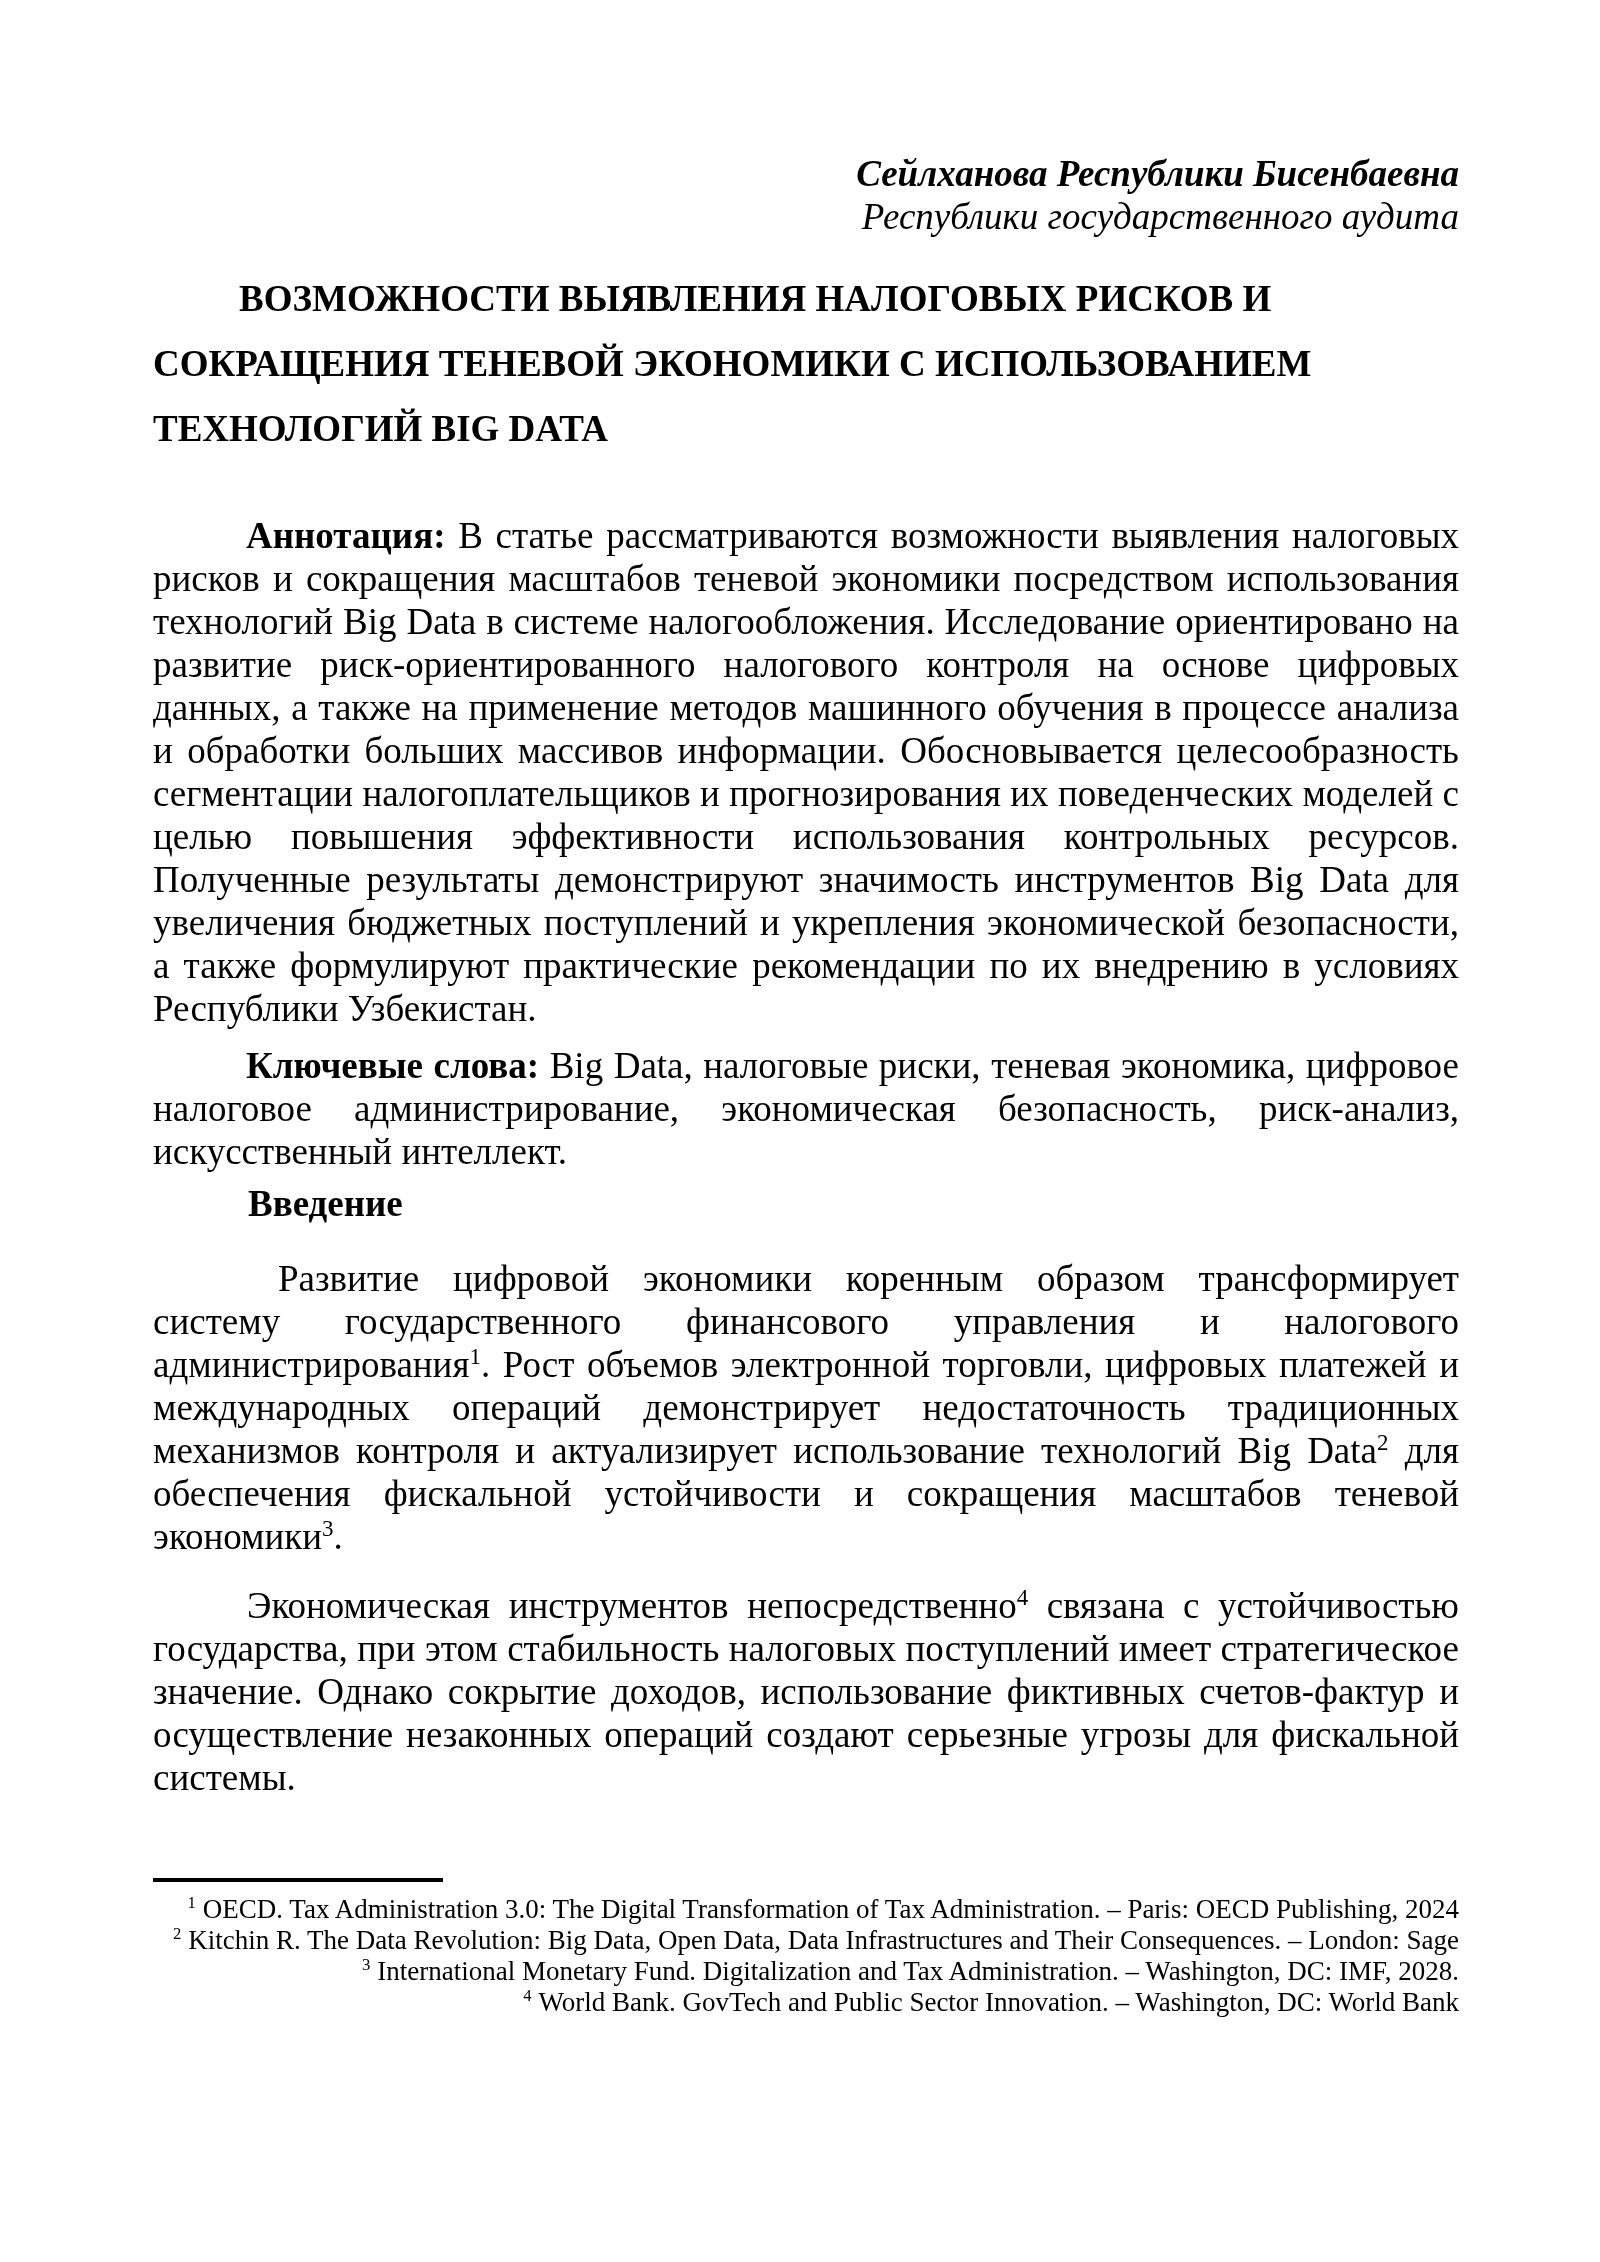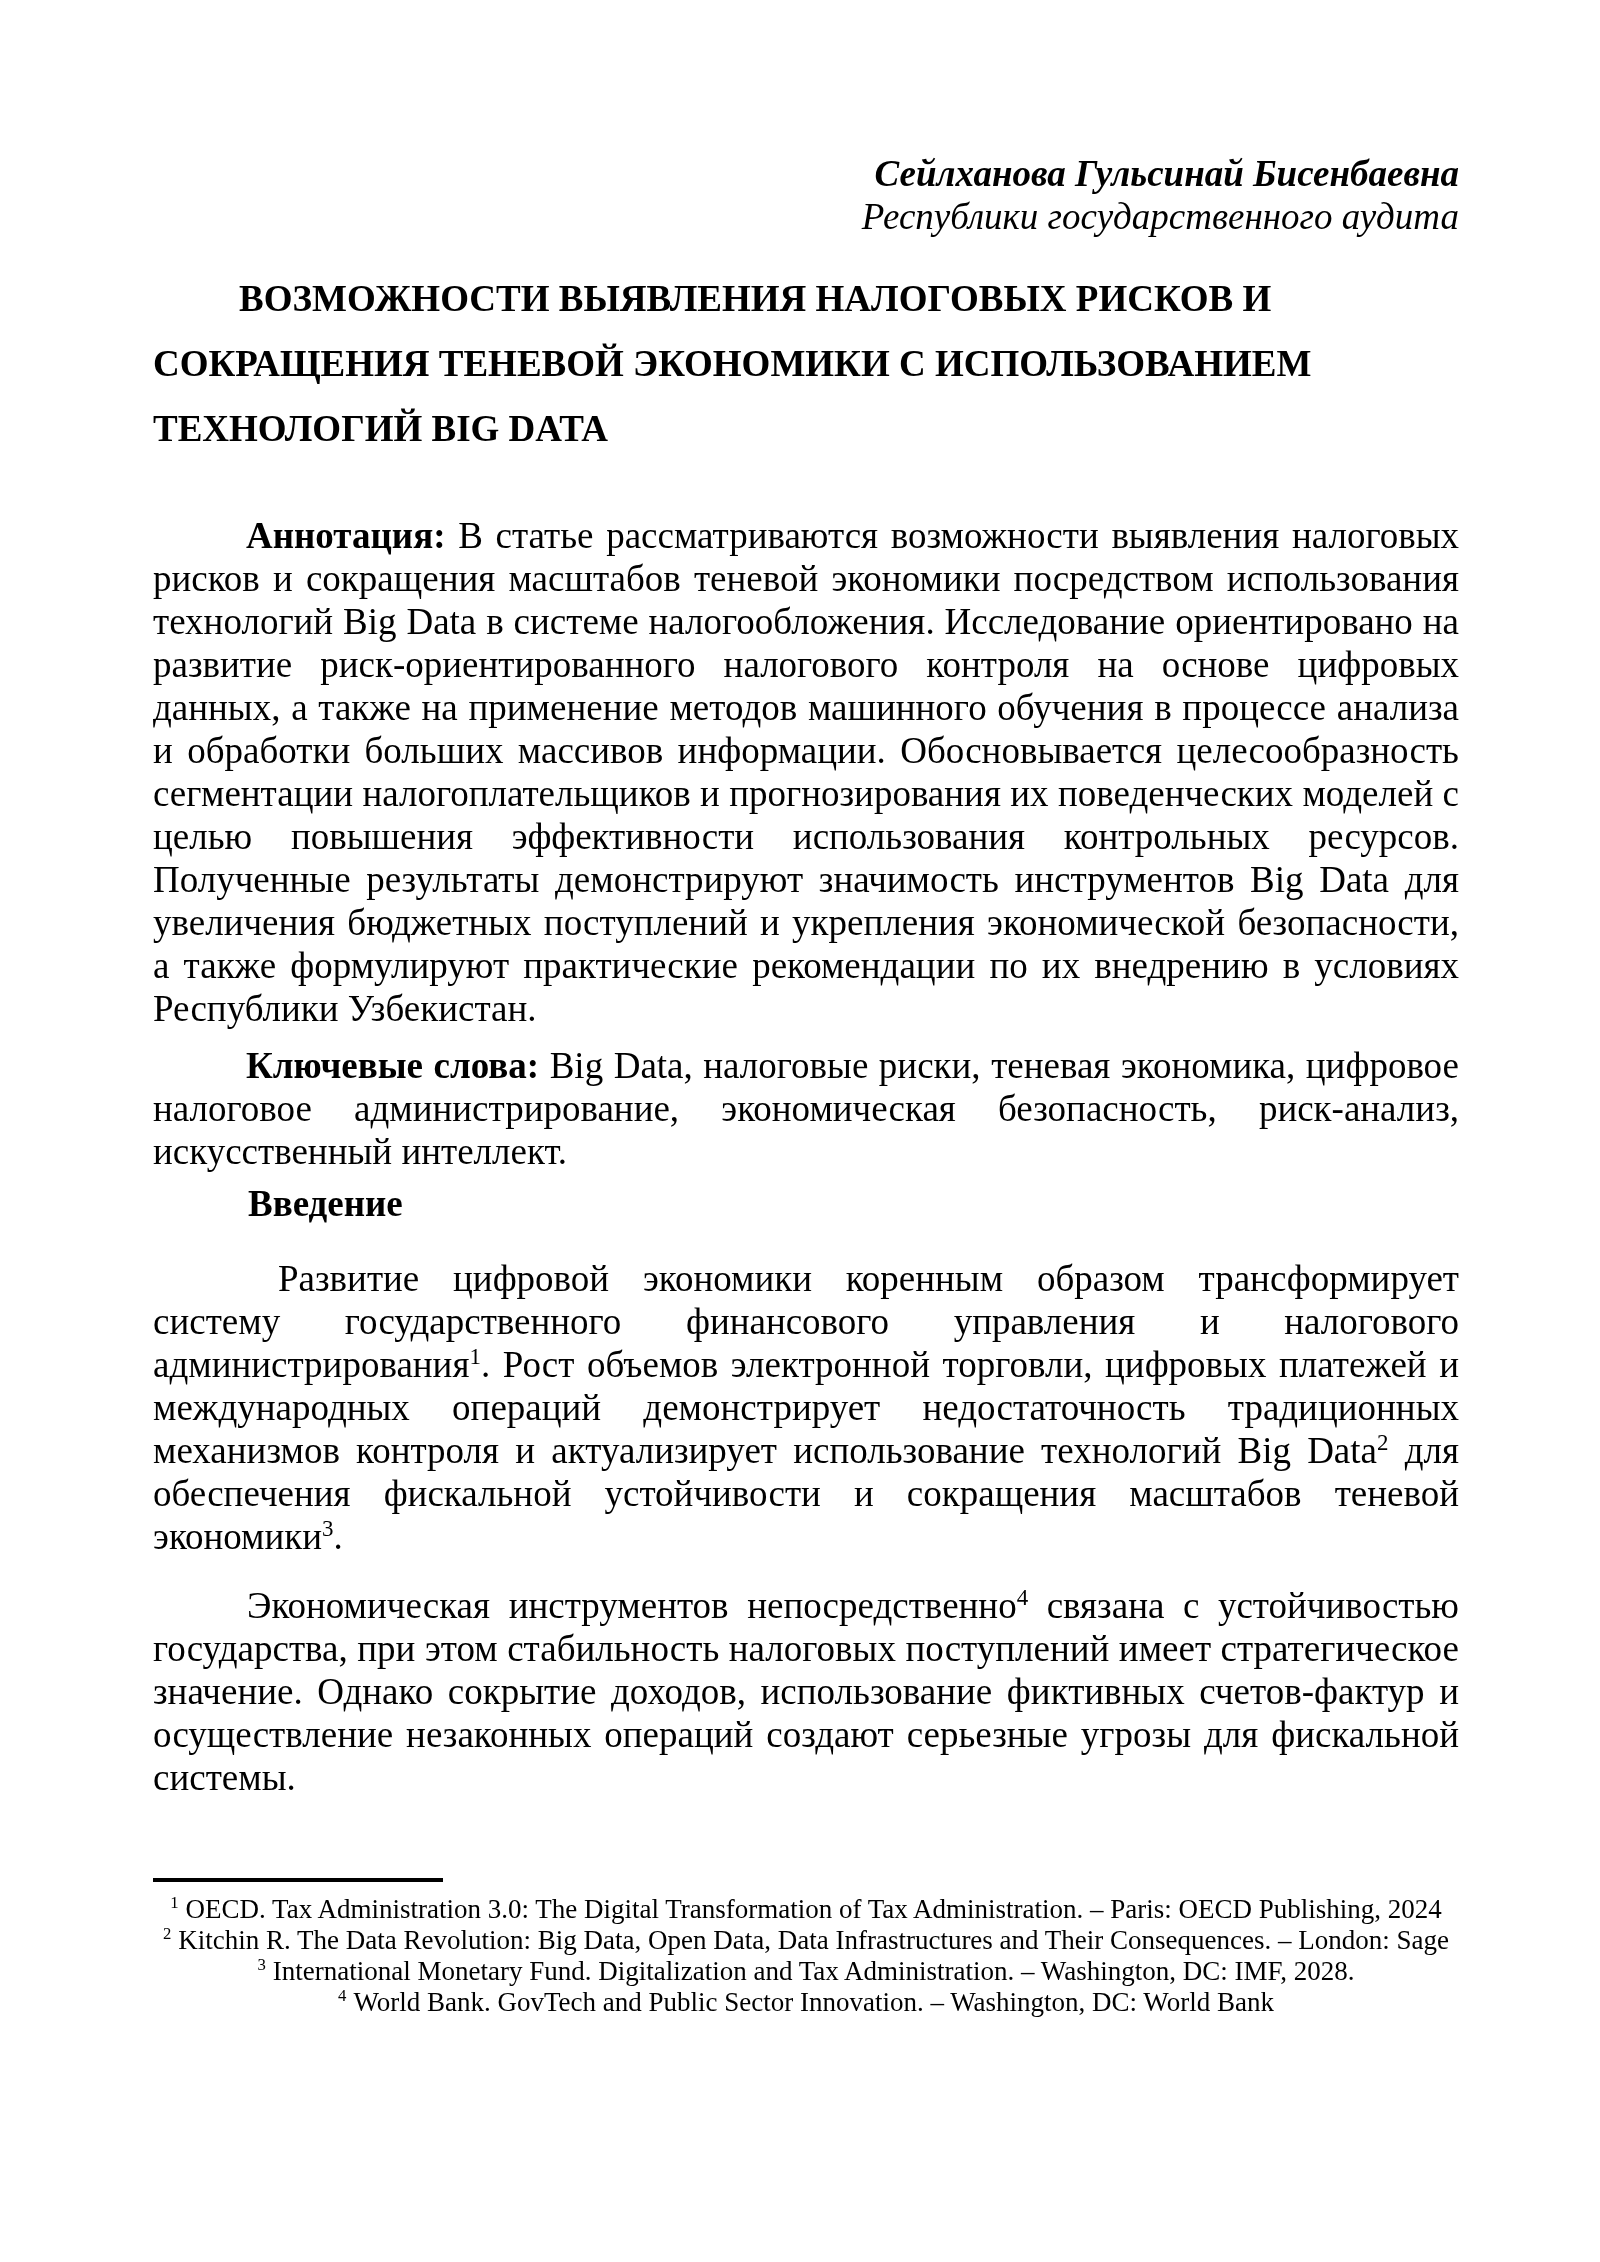--- a/index.html
+++ b/index.html
@@ -69,31 +69,31 @@
   .fn-separator {
     width: 290px;
     height: 4px;
     background: #000000;
     margin-bottom: 12px;
   }
   .footnote {
     font-size: 27px;
     line-height: 31px;
     white-space: nowrap;
-    text-align: center;
+    text-align: right;
   }
   .footnote sup.fn-ref { margin-right: 7px; }
 </style>
 </head>
 <body>
 
 <div class="page">
 
   <div class="author-block">
-    <div class="author-name">Сейлханова Гульсинай Бисенбаевна</div>
+    <div class="author-name">Сейлханова Республики Бисенбаевна</div>
     <div>Республики государственного аудита</div>
   </div>
 
   <h1 class="doc-title"><span>ВОЗМОЖНОСТИ ВЫЯВЛЕНИЯ НАЛОГОВЫХ РИСКОВ И</span><br><span>СОКРАЩЕНИЯ ТЕНЕВОЙ ЭКОНОМИКИ С ИСПОЛЬЗОВАНИЕМ</span><br><span>ТЕХНОЛОГИЙ BIG DATA</span></h1>
 
   <p class="body-par abstract"><b>Аннотация:</b><span> В статье рассматриваются возможности выявления налоговых рисков и сокращения масштабов теневой экономики посредством использования технологий Big Data в системе налогообложения. Исследование ориентировано на развитие риск-ориентированного налогового контроля на основе цифровых данных, а также на применение методов машинного обучения в процессе анализа и обработки больших массивов информации. Обосновывается целесообразность сегментации налогоплательщиков и прогнозирования их поведенческих моделей с целью повышения эффективности использования контрольных ресурсов. Полученные результаты демонстрируют значимость инструментов Big Data для увеличения бюджетных поступлений и укрепления экономической безопасности, а также формулируют практические рекомендации по их внедрению в условиях Республики Узбекистан.</span></p>
 
   <p class="body-par keywords"><b>Ключевые слова:</b><span> Big Data, налоговые риски, теневая экономика, цифровое налоговое администрирование, экономическая безопасность, риск-анализ, искусственный интеллект.</span></p>
 
   <h2 class="intro-heading">Введение</h2>

